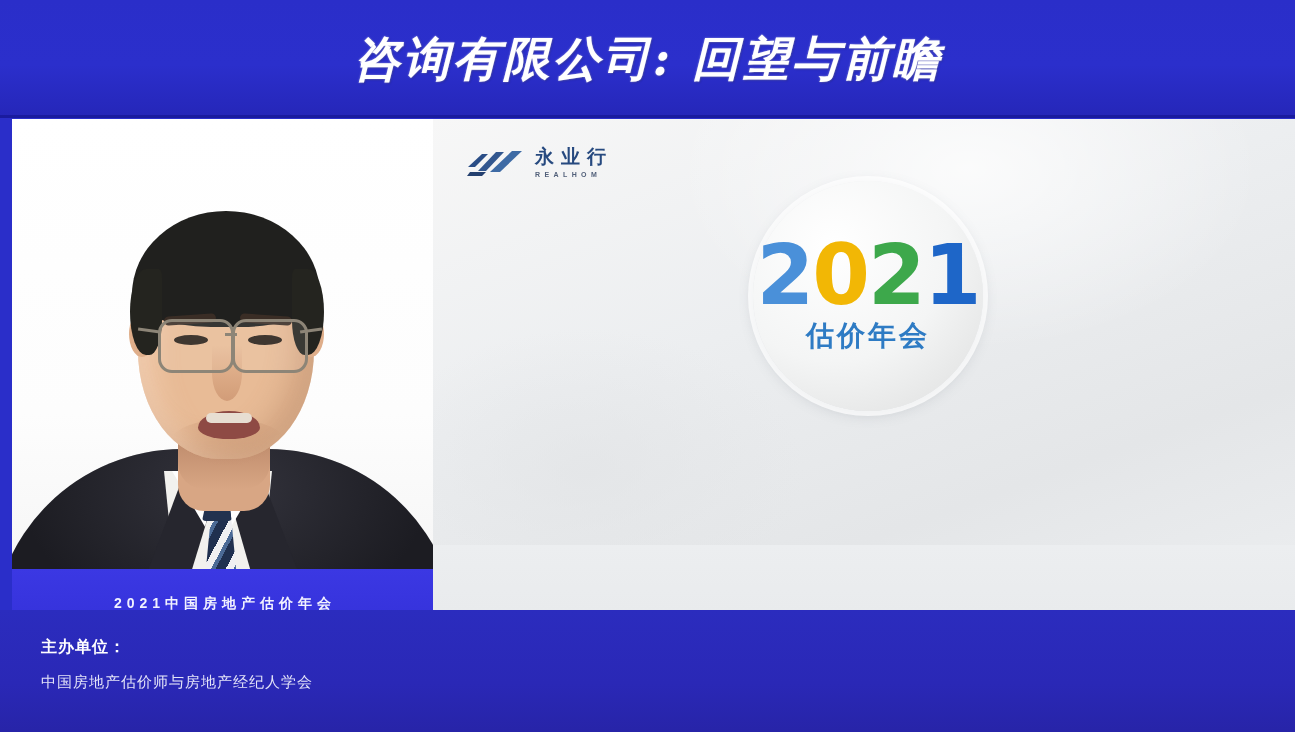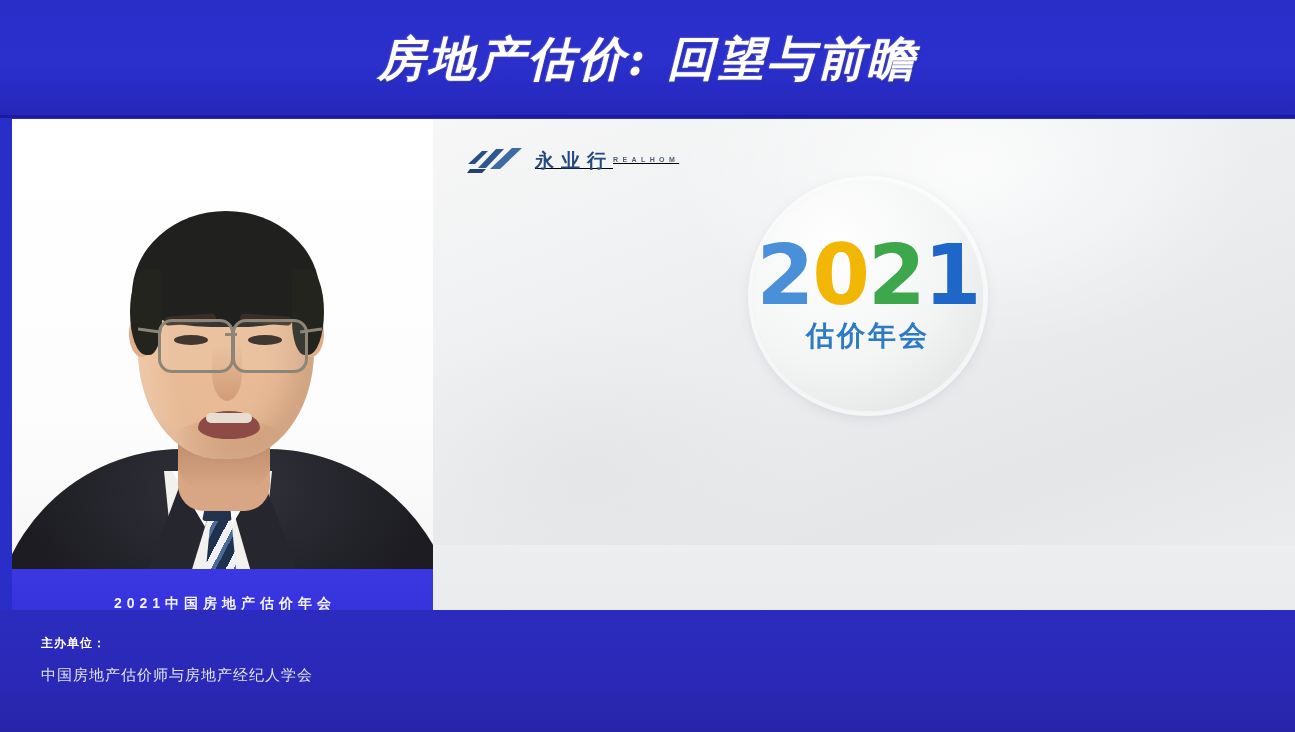--- a/index.html
+++ b/index.html
@@ -32,21 +32,21 @@
 
   
   #bottom-banner{
     position:absolute;left:0;top:610px;width:1295px;height:122px;
     background:linear-gradient(180deg,#2b2cbe 0%,#2a28b6 60%,#2724a8 100%);
   }
   #host-block{
     position:absolute;left:41px;top:23px;
     color:#e9e9fb;line-height:1.75;
   }
-  #host-label{font-size:12px;font-weight:bold;letter-spacing:1px;color:#ffffff;}
+  #host-label{font-size:16px;font-weight:bold;letter-spacing:1px;color:#ffffff;}
   #host-name{font-size:15px;letter-spacing:1px;color:#e3e3f8;margin-top:8px;}
   #event-date{
     position:absolute;right:42px;top:57px;
     color:#e9e9fb;font-size:17px;letter-spacing:2px;
   }
 
   
   #video-panel{
     position:absolute;left:12px;top:119px;width:426px;height:491px;
     background:#fbfbfb;overflow:hidden;
@@ -173,21 +173,21 @@
   }
   #slide-soft{
     position:absolute;inset:0;
     background:
       radial-gradient(ellipse 420px 260px at 62% 10%,rgba(255,255,255,.75),rgba(255,255,255,0) 70%),
       radial-gradient(ellipse 300px 200px at 18% 72%,rgba(226,228,230,.7),rgba(255,255,255,0) 72%);
   }
   
   #slide-logo{position:absolute;left:33px;top:28px;display:flex;align-items:center;gap:11px;}
   #logo-mark{width:58px;height:26px;}
-  #logo-text{display:flex;line-height:1;text-decoration:underline;}
+  #logo-text{display:flex;flex-direction:column;line-height:1;}
   #logo-cn{
     font-family:"DejaVu Serif","Liberation Serif",serif;
     font-weight:bold;font-size:19px;color:#26497f;letter-spacing:7px;
   }
   #logo-en{
     font-size:7px;color:#52607a;letter-spacing:4.4px;margin-top:5px;font-weight:bold;
   }
   
   #badge{
     position:absolute;left:320px;top:62px;width:230px;height:230px;border-radius:50%;
@@ -237,21 +237,21 @@
     position:absolute;left:0;top:426px;width:862px;height:65px;
     background:linear-gradient(180deg,#eceef0 0%,#e9ebed 100%);
   }
 </style>
 </head>
 <body>
 
 <div id="stage">
 
   <div id="top-banner">
-    <div id="banner-title">房地产估价: 回望与前瞻</div>
+    <div id="banner-title">咨询有限公司: 回望与前瞻</div>
   </div>
 
   <div id="video-panel">
     <div id="video-bg"></div>
 
     <div class="person">
       <div class="shoulders"></div>
       <div class="shoulder-shade"></div>
       <div class="shirt"></div>
       <div class="lapel-l"></div>

